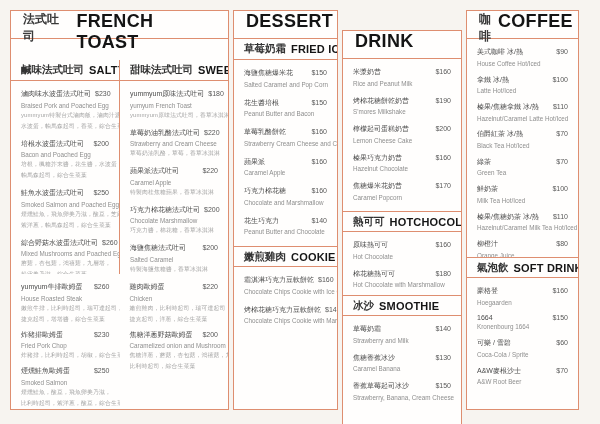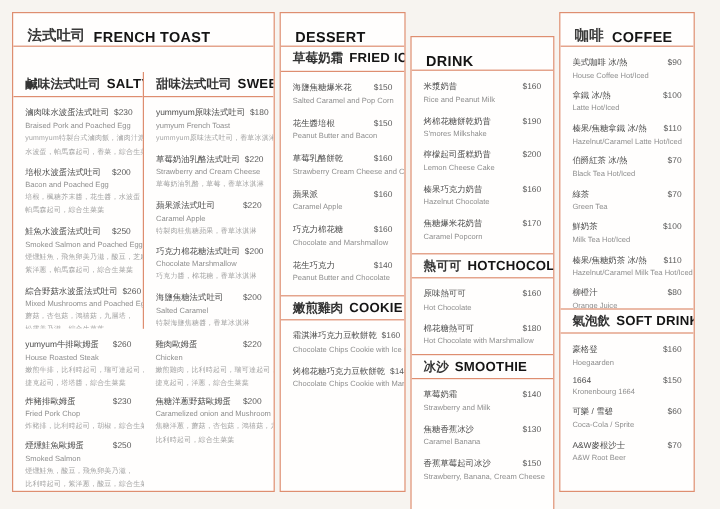--- a/index.html
+++ b/index.html
@@ -26,25 +26,25 @@
     overflow: hidden;
   }
   .col1 { width: 219px; }
   .col2 { width: 105px; }
   .col3 { width: 120px; margin-top: 20px; }
   .col4 { width: 113px; }
 
   .title-row {
     min-height: 28px; height: 28px;
     border-bottom: 1px solid var(--bc);
-    display: flex; align-items: flex-end; gap: 7px;
+    display: flex; align-items: flex-start; gap: 7px;
     padding: 0 12px;
   }
   .t-zh { font-size: 12px; font-weight: 700; color: #3a3a3a; }
-  .t-en { font-size: 12px; font-weight: 700; color: #141414; letter-spacing: .3px; }
+  .t-en { font-size: 18px; font-weight: 700; color: #141414; letter-spacing: .3px; }
 
   .sec-header {
     min-height: 21px; height: 21px;
     border-bottom: 1px solid var(--bc);
     display: flex; align-items: center; gap: 5px;
     padding: 0 10px;
   }
   .sec-header.bt { border-top: 1px solid var(--bc); }
   .h-zh { font-size: 10.5px; font-weight: 700; color: #333; white-space: nowrap; }
   .h-en { font-size: 11px; font-weight: 700; color: #151515; letter-spacing: .2px; white-space: nowrap; }

